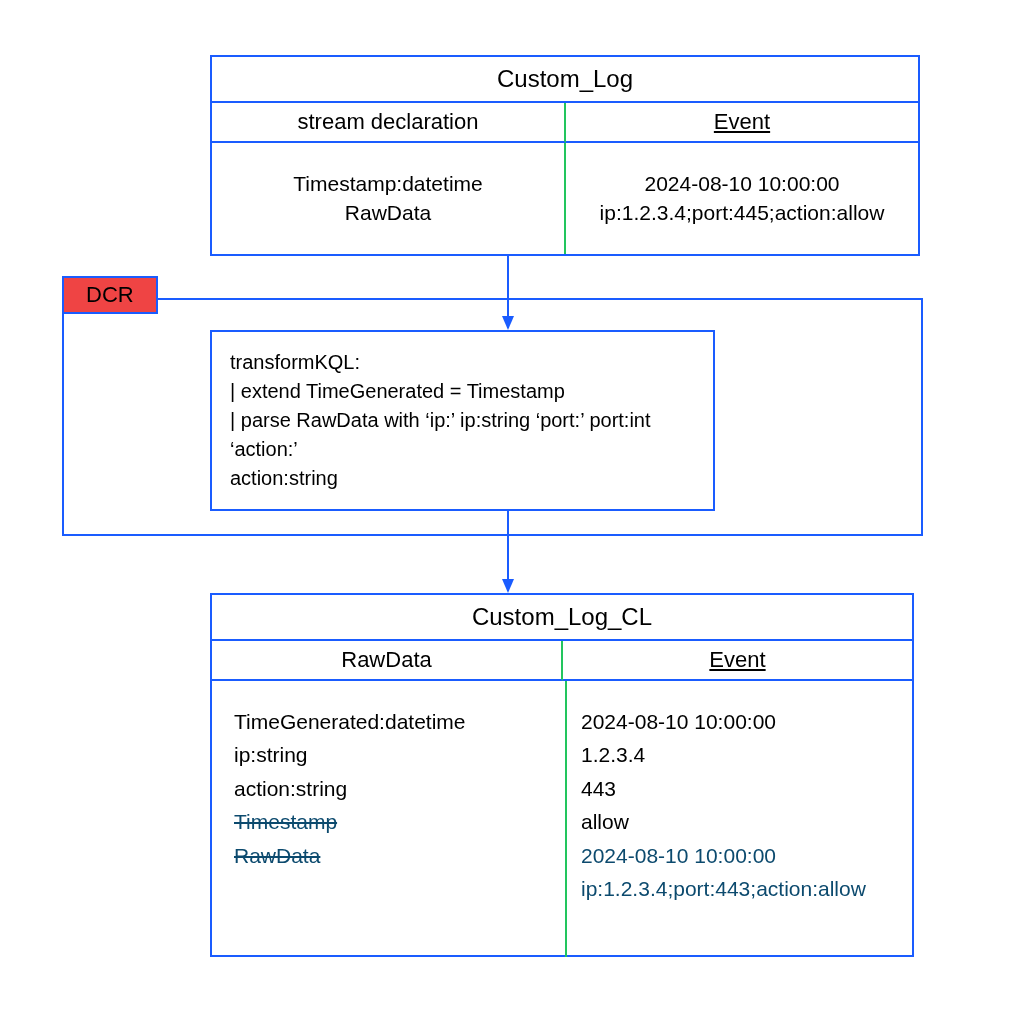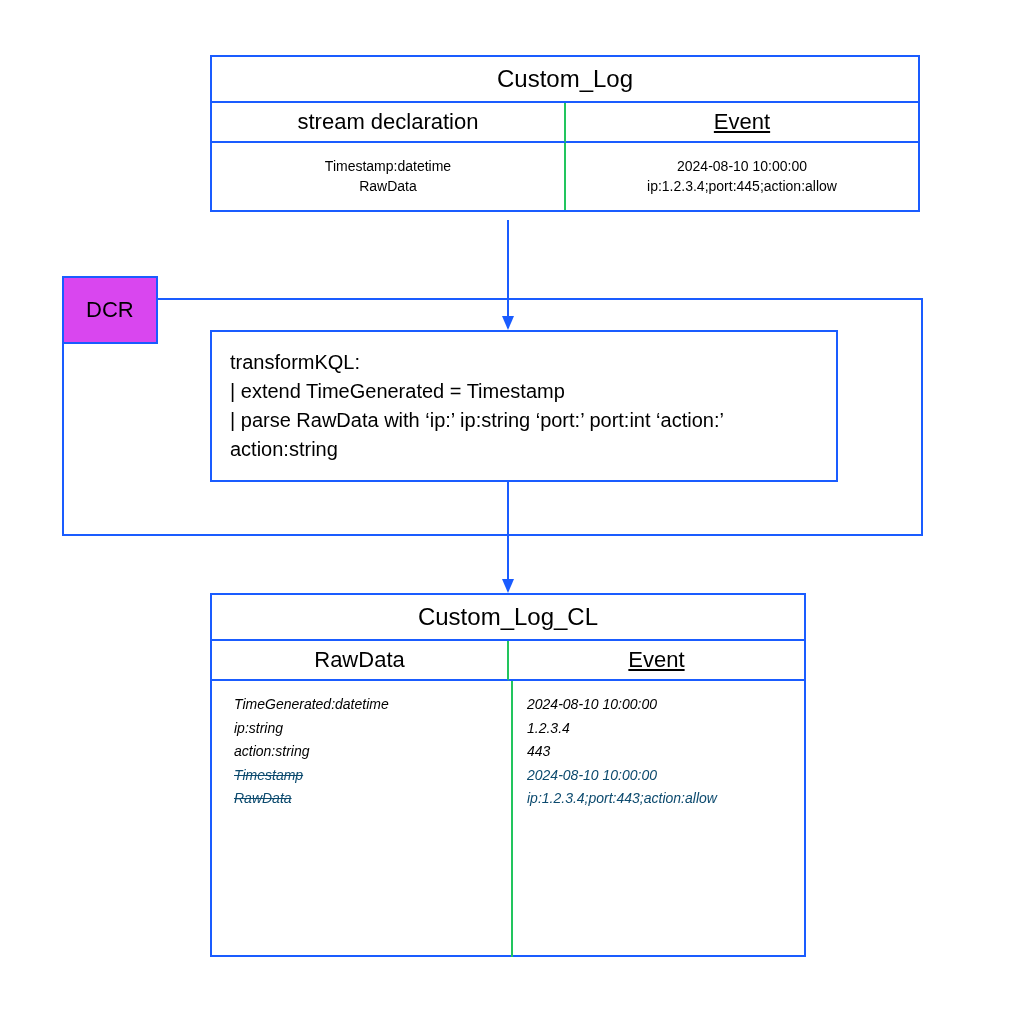--- a/index.html
+++ b/index.html
@@ -34,53 +34,53 @@
     border-right: 2px solid #22c55e;
   }
   .subhead {
     text-align: center;
     font-size: 22px;
     padding: 6px 0;
     border-bottom: 2px solid #1a5cff;
   }
   .subhead.underline span { text-decoration: underline; }
   .body-cell {
-    padding: 14px 12px;
-    font-size: 14px;
+    padding: 26px 12px;
+    font-size: 21px;
     line-height: 1.4;
   }
   .body-cell.center { text-align: center; }
   .body-cell.left { text-align: left; }
   .dcr-label {
     position: absolute;
     border: 2px solid #1a5cff;
-    background: #d946ef;
+    background: #ef4444;
     font-size: 22px;
-    padding: 19px 22px;
+    padding: 4px 22px;
     text-align: left;
     box-sizing: border-box;
   }
   .kql-box {
     position: absolute;
     border: 2px solid #1a5cff;
     background: white;
     padding: 16px 18px;
     font-size: 20px;
     line-height: 1.45;
     box-sizing: border-box;
   }
   .red { color: #0c4a6e; }
   .strike { text-decoration: line-through; }
   svg.arrows {
     position: absolute;
     left: 0; top: 0;
     width: 1024px; height: 1024px;
     pointer-events: none;
   }
-  .schema-list div { margin-bottom: 4px; font-style: italic; }
+  .schema-list div { margin-bottom: 4px; }
 </style>
 </head>
 <body>
 
 <div class="box" style="left:62px; top:298px; width:861px; height:238px; z-index:0; border-width:2px;"></div>
 
 <div class="dcr-label" style="left:62px; top:276px; z-index:3;">
   <span>DCR</span>
 </div>
 
@@ -99,28 +99,28 @@
       <div>Timestamp:datetime</div>
       <div>RawData</div>
     </div>
     <div class="col body-cell center">
       <div>2024-08-10 10:00:00</div>
       <div>ip:1.2.3.4;port:445;action:allow</div>
     </div>
   </div>
 </div>
 
-<div class="kql-box" style="left:210px; top:330px; width:628px; z-index:2;">
+<div class="kql-box" style="left:210px; top:330px; width:505px; z-index:2;">
   <div>transformKQL:</div>
   <div>| extend TimeGenerated = Timestamp</div>
   <div>| parse RawData with ‘ip:’ ip:string ‘port:’ port:int ‘action:’</div>
   <div>action:string</div>
 </div>
 
-<div class="box" style="left:210px; top:593px; width:596px; height:364px; z-index:2;">
+<div class="box" style="left:210px; top:593px; width:704px; height:364px; z-index:2;">
   <div class="title-row">Custom_Log_CL</div>
   <div class="two-col">
     <div class="col subhead">
       <span>RawData</span>
     </div>
     <div class="col subhead underline">
       <span>Event</span>
     </div>
   </div>
   <div class="two-col" style="height:276px;">
@@ -128,20 +128,21 @@
       <div>TimeGenerated:datetime</div>
       <div>ip:string</div>
       <div>action:string</div>
       <div class="red strike">Timestamp</div>
       <div class="red strike">RawData</div>
     </div>
     <div class="col body-cell left schema-list" style="padding-left:14px;">
       <div>2024-08-10 10:00:00</div>
       <div>1.2.3.4</div>
       <div>443</div>
+      <div>allow</div>
       <div class="red">2024-08-10 10:00:00</div>
       <div class="red">ip:1.2.3.4;port:443;action:allow</div>
     </div>
   </div>
 </div>
 
 <svg class="arrows">
   <defs>
     <marker id="arrowhead" markerWidth="8" markerHeight="8" refX="6" refY="3" orient="auto">
       <path d="M0,0 L7,3 L0,6 Z" fill="#1a5cff"></path>

